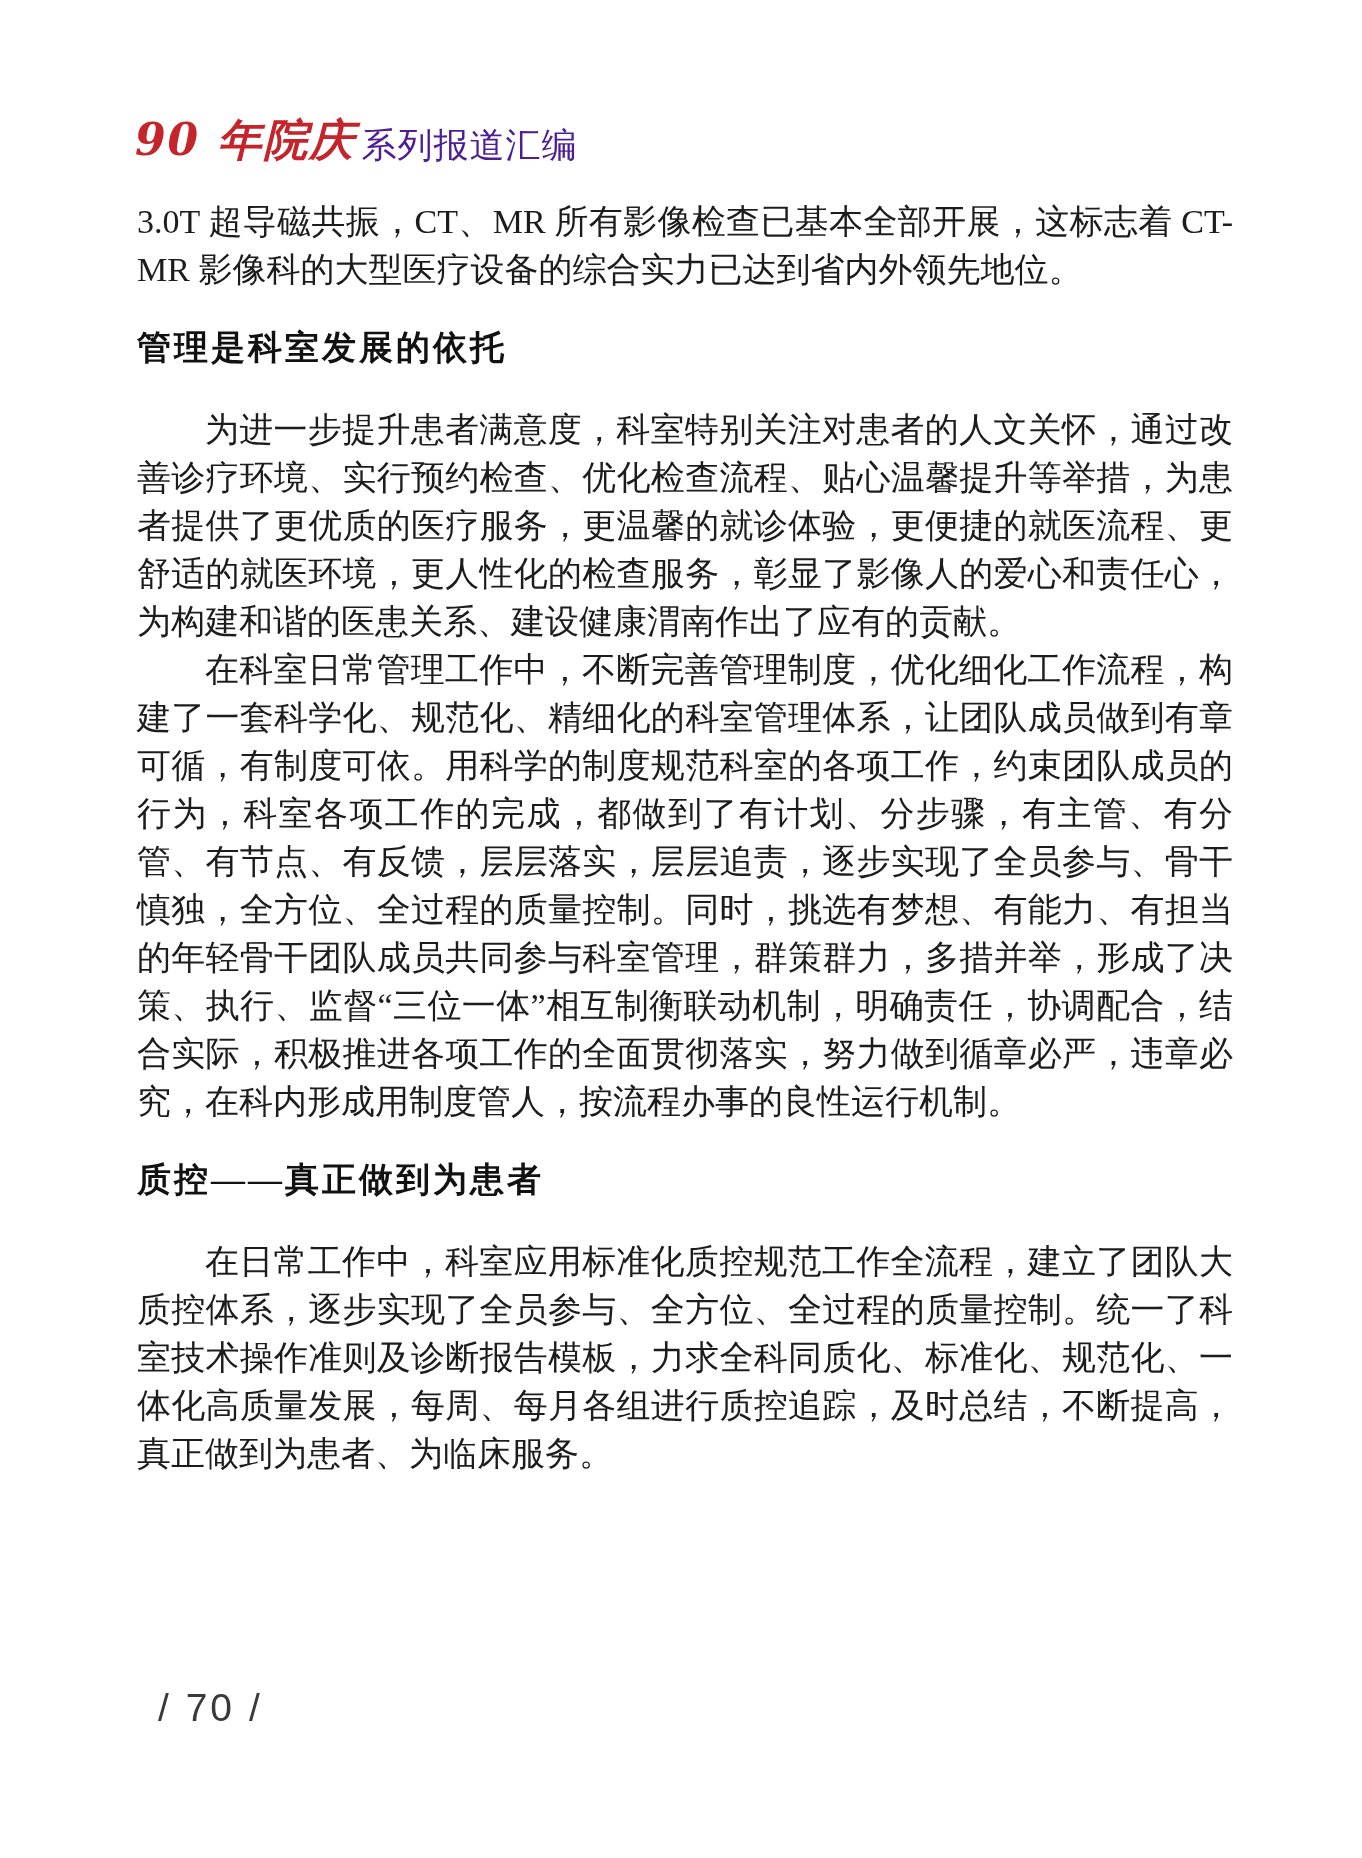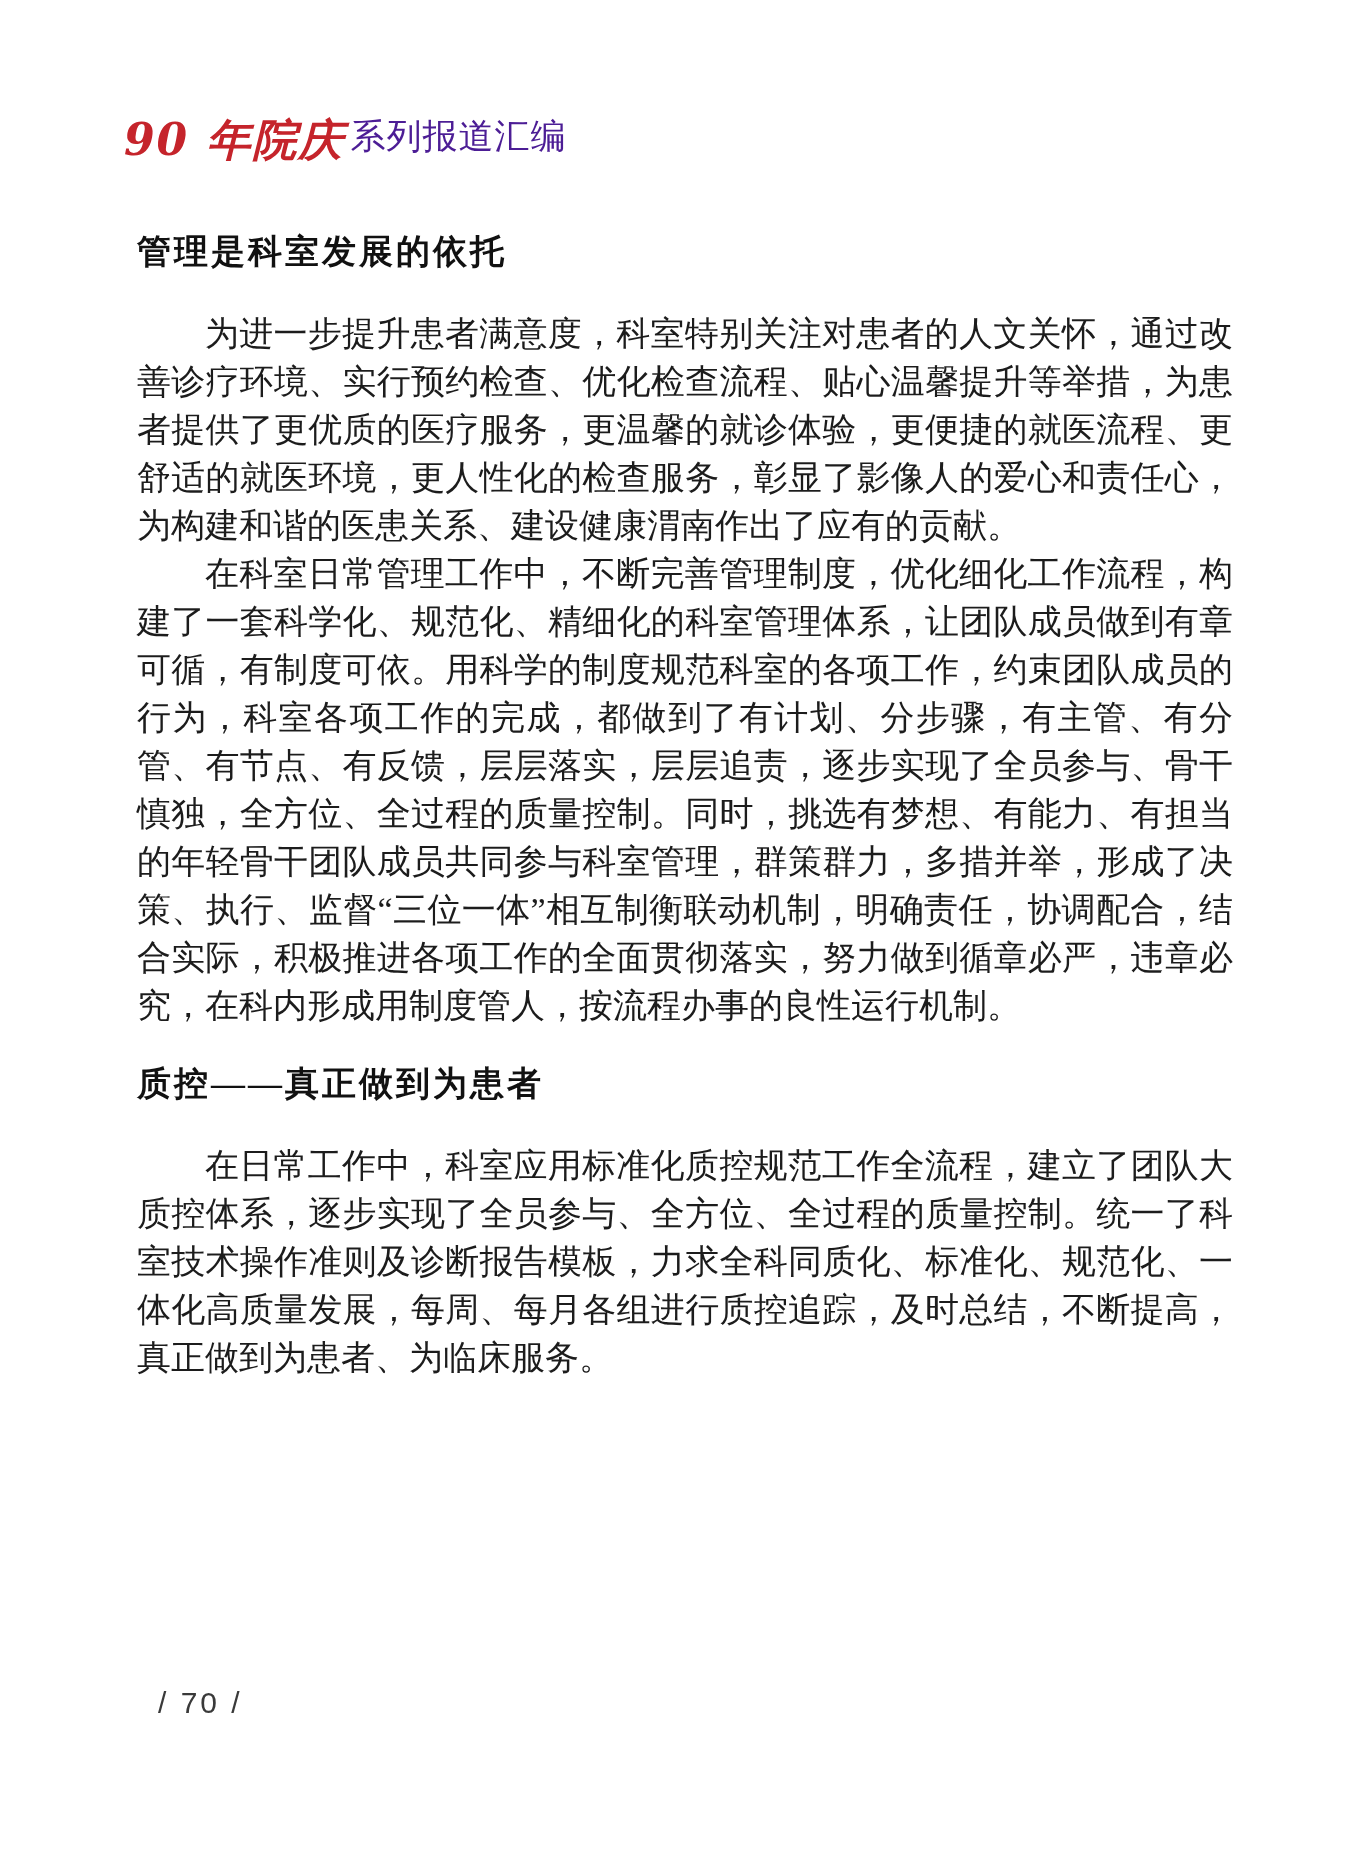--- a/index.html
+++ b/index.html
@@ -11,24 +11,24 @@
     position: relative;
     width: 1362px;
     height: 1858px;
     background: #ffffff;
     overflow: hidden;
     font-family: "Liberation Serif", serif;
   }
   
   .masthead {
     position: absolute;
-    left: 124px;
+    left: 135px;
     top: 118px;
     display: flex;
-    align-items: flex-start;
+    align-items: flex-end;
     white-space: nowrap;
   }
   .masthead-red {
     font-family: "DejaVu Serif", serif;
     font-style: italic;
     font-weight: bold;
     font-size: 44px;
     line-height: 1;
     color: #c5242b;
     letter-spacing: 2px;
@@ -70,37 +70,38 @@
     margin: 30px 0 34px 0;
   }
   
   .footer {
     position: absolute;
     left: 158px;
     top: 1686px;
   }
   .page-number {
     font-family: "Liberation Sans", sans-serif;
-    font-size: 30px;
+    font-size: 39px;
     color: #3a3a3a;
     letter-spacing: 3px;
     text-align: right;
   }
 </style>
 </head>
 <body>
 
 <div class="page">
 
   <header class="masthead">
     <span class="masthead-red">90 年院庆</span>
     <span class="masthead-black">系列报道汇编</span>
   </header>
 
   <main class="content">
+    <p class="para">3.0T 超导磁共振，CT、MR 所有影像检查已基本全部开展，这标志着 CT-MR 影像科的大型医疗设备的综合实力已达到省内外领先地位。</p>
 
     <h2 class="section-heading">管理是科室发展的依托</h2>
 
     <p class="para indent">为进一步提升患者满意度，科室特别关注对患者的人文关怀，通过改善诊疗环境、实行预约检查、优化检查流程、贴心温馨提升等举措，为患者提供了更优质的医疗服务，更温馨的就诊体验，更便捷的就医流程、更舒适的就医环境，更人性化的检查服务，彰显了影像人的爱心和责任心，为构建和谐的医患关系、建设健康渭南作出了应有的贡献。</p>
 
     <p class="para indent">在科室日常管理工作中，不断完善管理制度，优化细化工作流程，构建了一套科学化、规范化、精细化的科室管理体系，让团队成员做到有章可循，有制度可依。用科学的制度规范科室的各项工作，约束团队成员的行为，科室各项工作的完成，都做到了有计划、分步骤，有主管、有分管、有节点、有反馈，层层落实，层层追责，逐步实现了全员参与、骨干慎独，全方位、全过程的质量控制。同时，挑选有梦想、有能力、有担当的年轻骨干团队成员共同参与科室管理，群策群力，多措并举，形成了决策、执行、监督“三位一体”相互制衡联动机制，明确责任，协调配合，结合实际，积极推进各项工作的全面贯彻落实，努力做到循章必严，违章必究，在科内形成用制度管人，按流程办事的良性运行机制。</p>
 
     <h2 class="section-heading">质控——真正做到为患者</h2>
 
     <p class="para indent">在日常工作中，科室应用标准化质控规范工作全流程，建立了团队大质控体系，逐步实现了全员参与、全方位、全过程的质量控制。统一了科室技术操作准则及诊断报告模板，力求全科同质化、标准化、规范化、一体化高质量发展，每周、每月各组进行质控追踪，及时总结，不断提高，真正做到为患者、为临床服务。</p>

